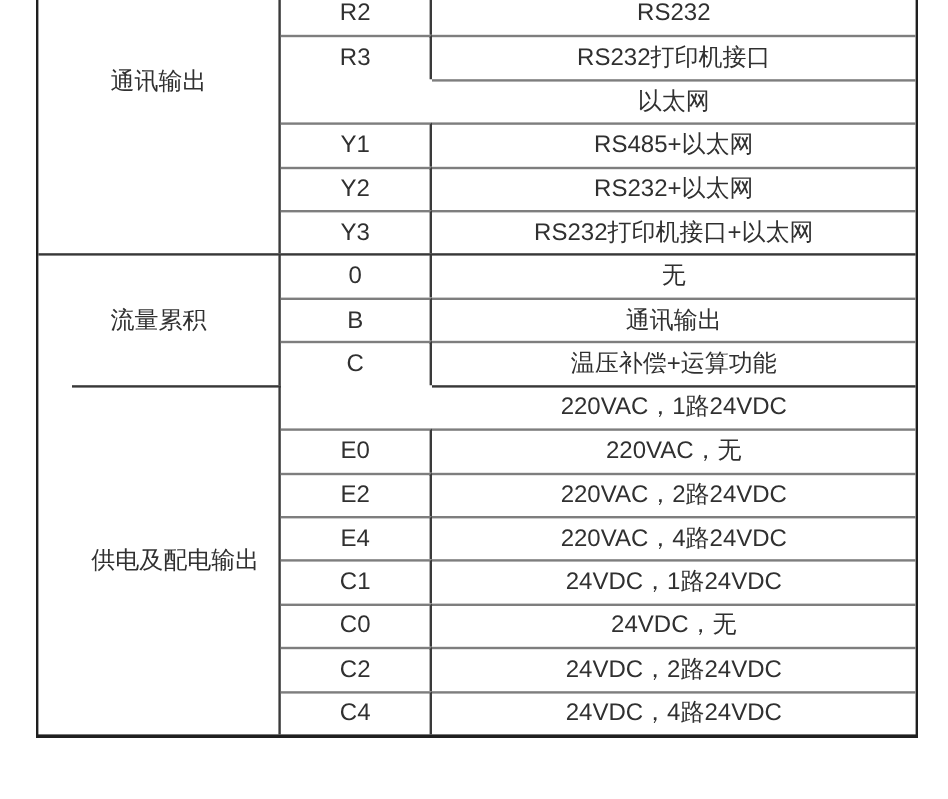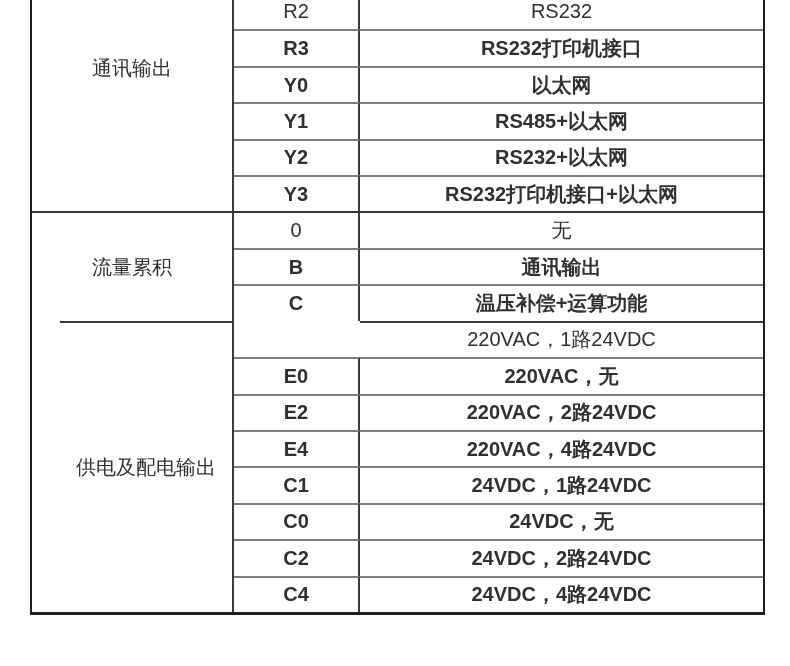--- a/index.html
+++ b/index.html
@@ -59,39 +59,37 @@
   .code {
     grid-column: 2;
     border-right: 2px solid #3a3a3a;
   }
   .desc {
     grid-column: 3;
   }
   
   .code.r-line, .desc.r-line {
     border-top: 2px solid #7e7e7e;
-    font-weight: bold;
   }
   
   .sec-line {
     border-top: 2px solid #383838;
   }
 </style>
 </head>
 <body>
 
 <div class="stage">
   <div class="spec-table">
 
     <div class="cell cat span6 offset-top">通讯输出</div>
     <div class="cell code">R2</div>
     <div class="cell desc">RS232</div>
     <div class="cell code r-line">R3</div>
     <div class="cell desc r-line">RS232打印机接口</div>
-    <div class="cell code r-line">Y0</div>
     <div class="cell desc r-line">以太网</div>
     <div class="cell code r-line">Y1</div>
     <div class="cell desc r-line">RS485+以太网</div>
     <div class="cell code r-line">Y2</div>
     <div class="cell desc r-line">RS232+以太网</div>
     <div class="cell code r-line">Y3</div>
     <div class="cell desc r-line">RS232打印机接口+以太网</div>
 
     <div class="cell cat span3 sec-line">流量累积</div>
     <div class="cell code sec-line">0</div>

